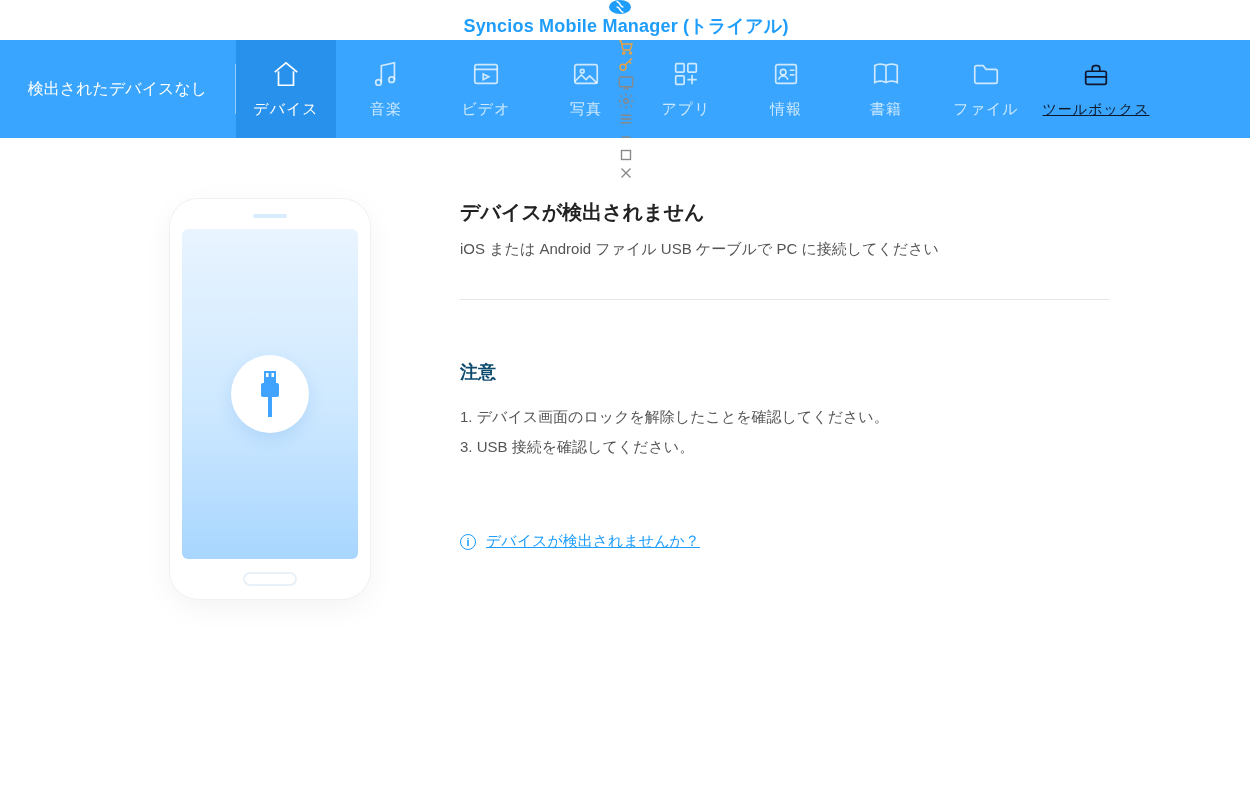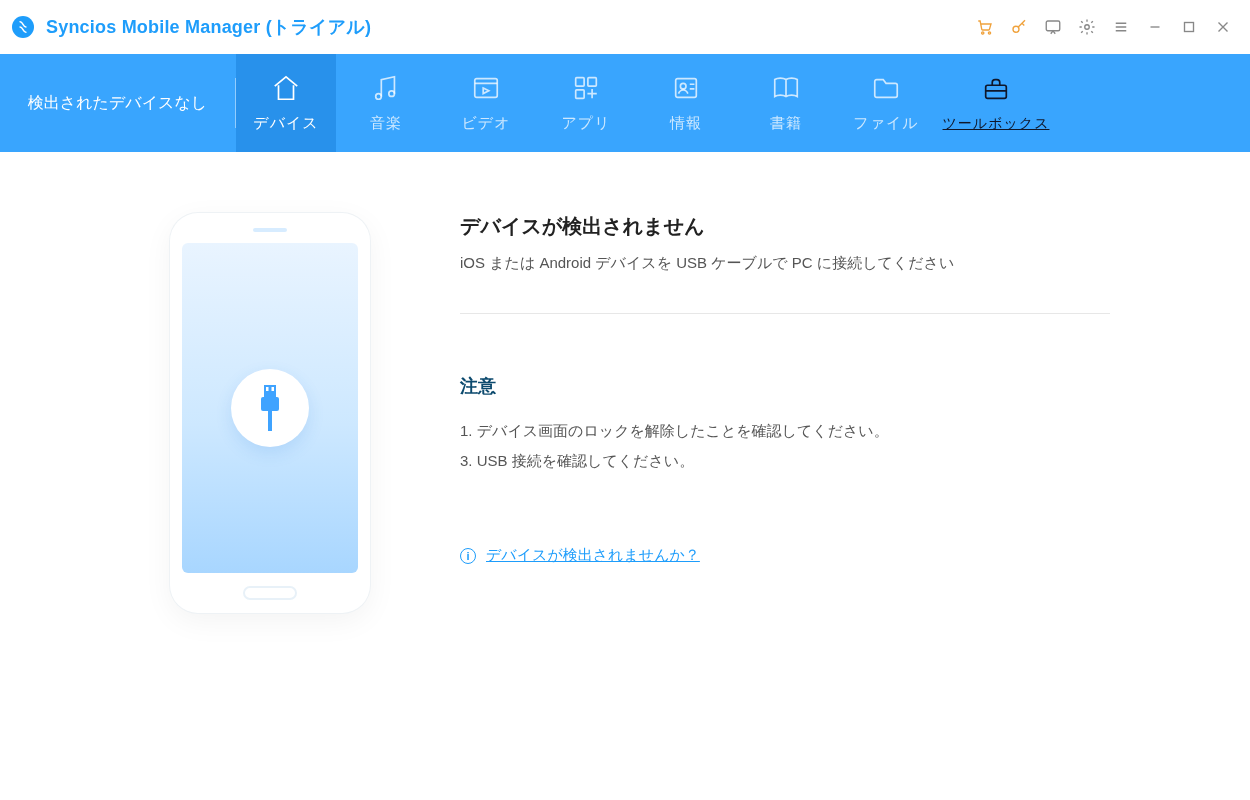--- a/index.html
+++ b/index.html
@@ -1,19 +1,19 @@
 <!DOCTYPE html>
 <html><head>
 <meta charset="utf-8">
 <style>
   * { box-sizing: border-box; margin: 0; padding: 0; }
   body { font-family: "Segoe UI", "Meiryo", sans-serif; background: #fff; width: 1250px; height: 800px; overflow: hidden; color: #333; }
 
   
-  .titlebar { height: 54px; display: flex; align-items: center; padding: 0 10px 0 12px; }
+  .titlebar { height: 40px; display: flex; align-items: center; padding: 0 10px 0 12px; flex-direction: column; }
   .logo { width: 22px; height: 22px; border-radius: 50%; background: #1e9dfb; display:flex; align-items:center; justify-content:center; margin-right: 12px; }
   .logo svg { width: 14px; height: 14px; }
   .app-title { color: #1e9dfb; font-size: 18px; font-weight: 600; letter-spacing: .2px; }
   .tb-spacer { flex: 1; }
   .tb-btn { width: 34px; height: 34px; display:flex; align-items:center; justify-content:center; color: #888; cursor: pointer; }
   .tb-btn.orange { color: #f0a23c; }
   .tb-btn svg { width: 18px; height: 18px; }
 
   
   .nav { height: 98px; background: #39a5fe; display: flex; align-items: stretch; color: #fff; }
@@ -127,20 +127,28 @@
     </div>
 
     <div class="nav-tab">
       <span><svg viewBox="0 0 32 32" fill="none" stroke-width="1.8">
             <rect x="4" y="6" width="24" height="20" rx="2"></rect>
             <path d="M4 11h24M13 16l6 3-6 3z"></path>
           </svg></span>
       <span class="label">ビデオ</span>
     </div>
 
+    <div class="nav-tab">
+      <span><svg viewBox="0 0 32 32" fill="none" stroke-width="1.8">
+            <rect x="4" y="6" width="24" height="20" rx="2"></rect>
+            <circle cx="12" cy="13" r="2"></circle>
+            <path d="M4 24l7-7 5 5 4-4 8 8"></path>
+          </svg></span>
+      <span class="label">写真</span>
+    </div>
 
     <div class="nav-tab">
       <span><svg viewBox="0 0 32 32" fill="none" stroke-width="1.8">
             <rect x="5" y="5" width="9" height="9" rx="1"></rect>
             <rect x="18" y="5" width="9" height="9" rx="1"></rect>
             <rect x="5" y="18" width="9" height="9" rx="1"></rect>
             <path d="M22.5 17v10M17.5 22h10"></path>
           </svg></span>
       <span class="label">アプリ</span>
     </div>
@@ -193,21 +201,21 @@
               <rect x="13" y="26" width="4" height="20" fill="#3fa3ff"></rect>
             </svg>
         </div>
       </div>
       <div class="home"></div>
     </div>
   </div>
 
   <div class="info-col">
     <div class="h1">デバイスが検出されません</div>
-    <div class="sub">iOS または Android デバイスを USB ケーブルで PC に接続してください</div>
+    <div class="sub">iOS または Android ファイル USB ケーブルで PC に接続してください</div>
     <hr class="div">
     <div class="h2">注意</div>
     <div class="note">1. デバイス画面のロックを解除したことを確認してください。</div>
     <div class="note">3. USB 接続を確認してください。</div>
 
     <div class="help">
       <span class="info-ico">i</span>
       <a href="#">デバイスが検出されませんか？</a>
     </div>
   </div>

